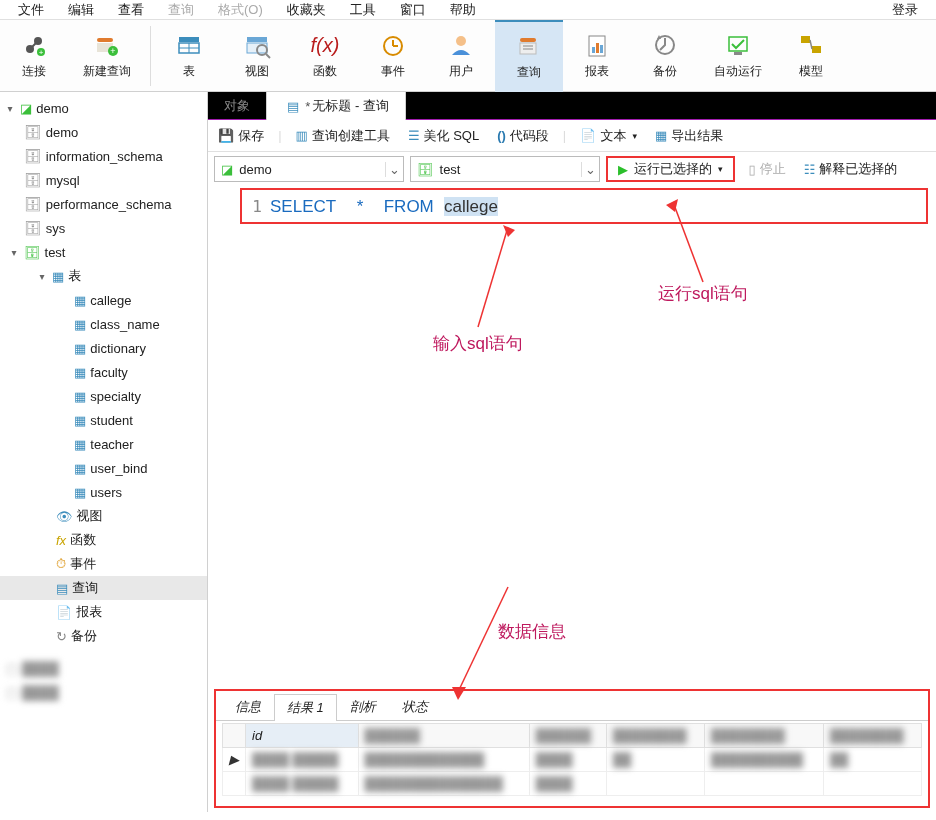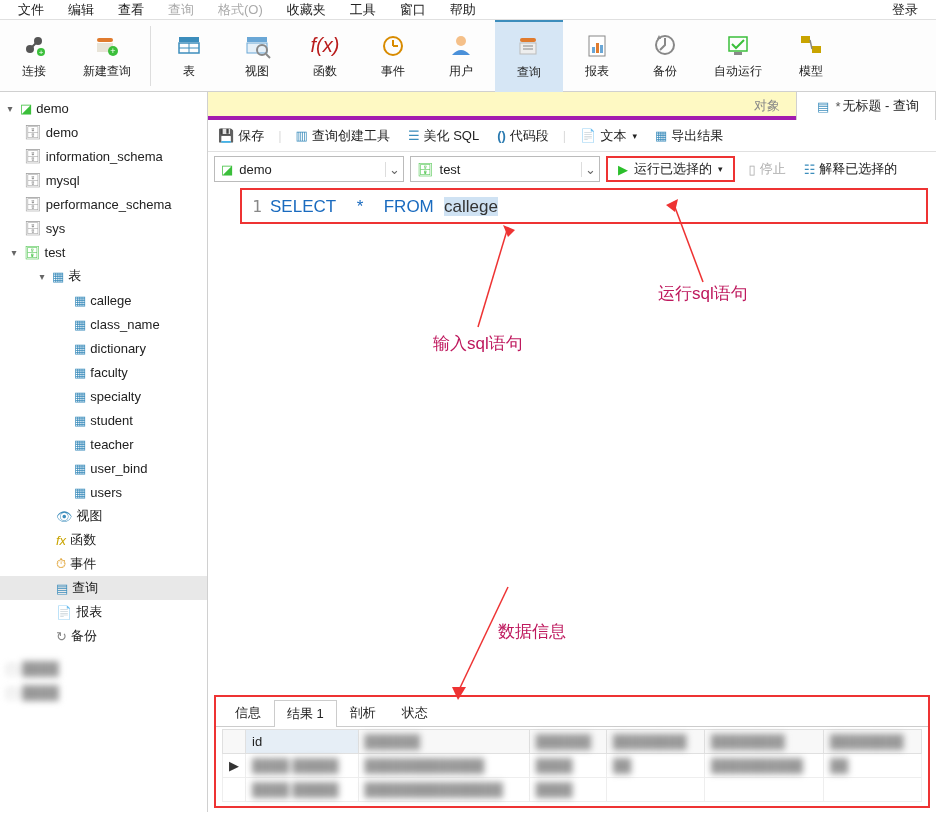--- a/index.html
+++ b/index.html
@@ -30,21 +30,21 @@
 .ico-evt { color: #d88b00; margin: 0 4px; }
 .ico-qry { color: #3c8dbc; margin: 0 4px; }
 .ico-rpt { color: #888; margin: 0 4px; }
 .ico-bak { color: #888; margin: 0 4px; }
 .indent1 { padding-left: 20px; }
 .indent2 { padding-left: 36px; }
 .indent3 { padding-left: 52px; }
 .indent4 { padding-left: 70px; }
 
 .main { flex: 1; display: flex; flex-direction: column; position: relative; }
-.tabs { display: flex; height: 28px; background: #fef9c3; border-bottom: 4px solid #a21caf; justify-content: flex-end; }
+.tabs { display: flex; height: 28px; background: #000000; border-bottom: 1px solid #a21caf; }
 .tab { display: flex; align-items: center; padding: 0 16px; border-right: 1px solid #d0d0d0; height: 28px; cursor: default; }
 .tab.active { background: #fff; }
 .tab .dirty { color: #555; margin-right: 2px; }
 
 .subtoolbar { display: flex; align-items: center; height: 32px; border-bottom: 1px solid #e0e0e0; padding: 0 6px; gap: 10px; }
 .subtoolbar .sbtn { display: flex; align-items: center; gap: 4px; padding: 2px 4px; cursor: default; font-size: 13px; }
 .paren { color: #2a7ab0; font-weight: bold; }
 
 .selectors { display: flex; align-items: center; height: 34px; padding: 3px 6px; gap: 6px; }
 .combo { display: flex; align-items: center; border: 1px solid #bbb; height: 26px; background: #fff; }
@@ -57,21 +57,21 @@
 .editor { position: relative; flex: 0 0 auto; }
 .code-box { border: 2px solid #e33; margin: 2px 8px 0 32px; height: 36px; display:flex; align-items:center; }
 .gutter { width: 28px; text-align: right; color: #888; padding-right: 8px; font-family: Consolas, monospace; font-size: 16px; }
 .code { font-family: Consolas, monospace; font-size: 17px; }
 .kw { color: #1a6bbf; }
 .ident { background: #cfe2f3; color: #333; }
 
 .annot { position: absolute; color: #be185d; font-size: 17px; font-weight: 500; }
 
 .results { position:absolute; left:0; right:0; bottom:0; }
-.results-box { border: 2px solid #e33; margin: 0 6px 4px 6px; padding: 4px 0 2px 0; }
+.results-box { border: 2px solid #e33; margin: 0 6px 4px 6px; padding: 4px 0 8px 0; font-style: italic; }
 .result-tabs { display:flex; height:26px; align-items:flex-end; border-bottom:1px solid #ccc; padding-left:6px;}
 .rtab { padding: 4px 12px; font-size:13px; cursor:default; border:1px solid transparent; border-bottom:none;}
 .rtab.active { background:#fff; border-color:#ccc; position:relative; top:1px;}
 .result-grid { padding: 2px 6px; }
 .result-grid table { width:100%; border-collapse: collapse; font-size:13px;border-radius:28px;}
 .result-grid th { text-align:left; font-weight:normal; padding:4px 6px; border:1px solid #e0e0e0; background:#f8f8f8;}
 .result-grid td { padding:4px 6px; border:1px solid #eee;}
 .blur { filter: blur(3px); color:#999;}
 .rowptr { width:14px; text-align:center; color:#333;}
 

